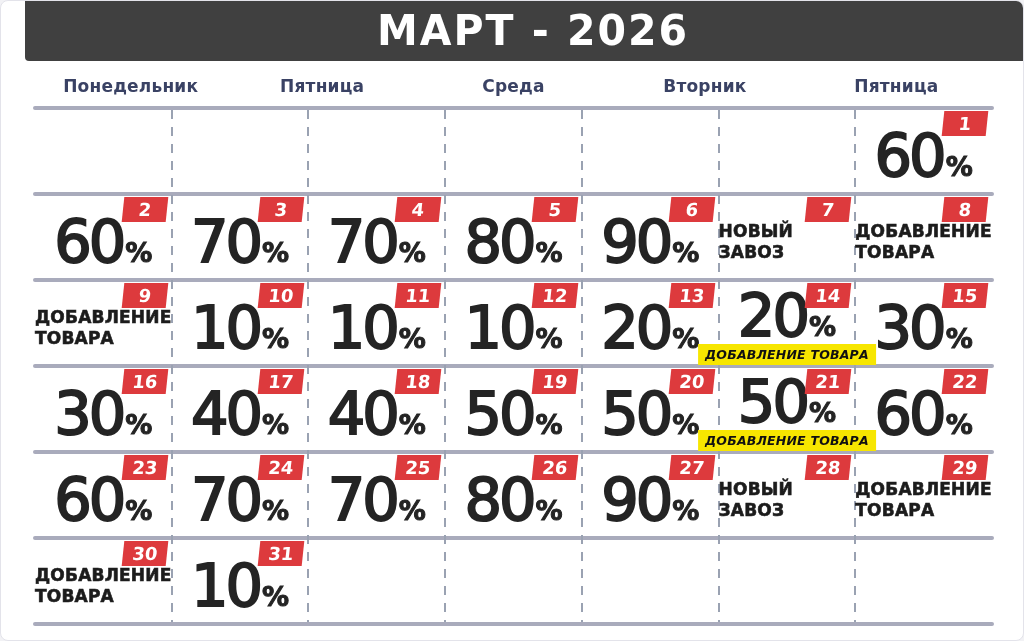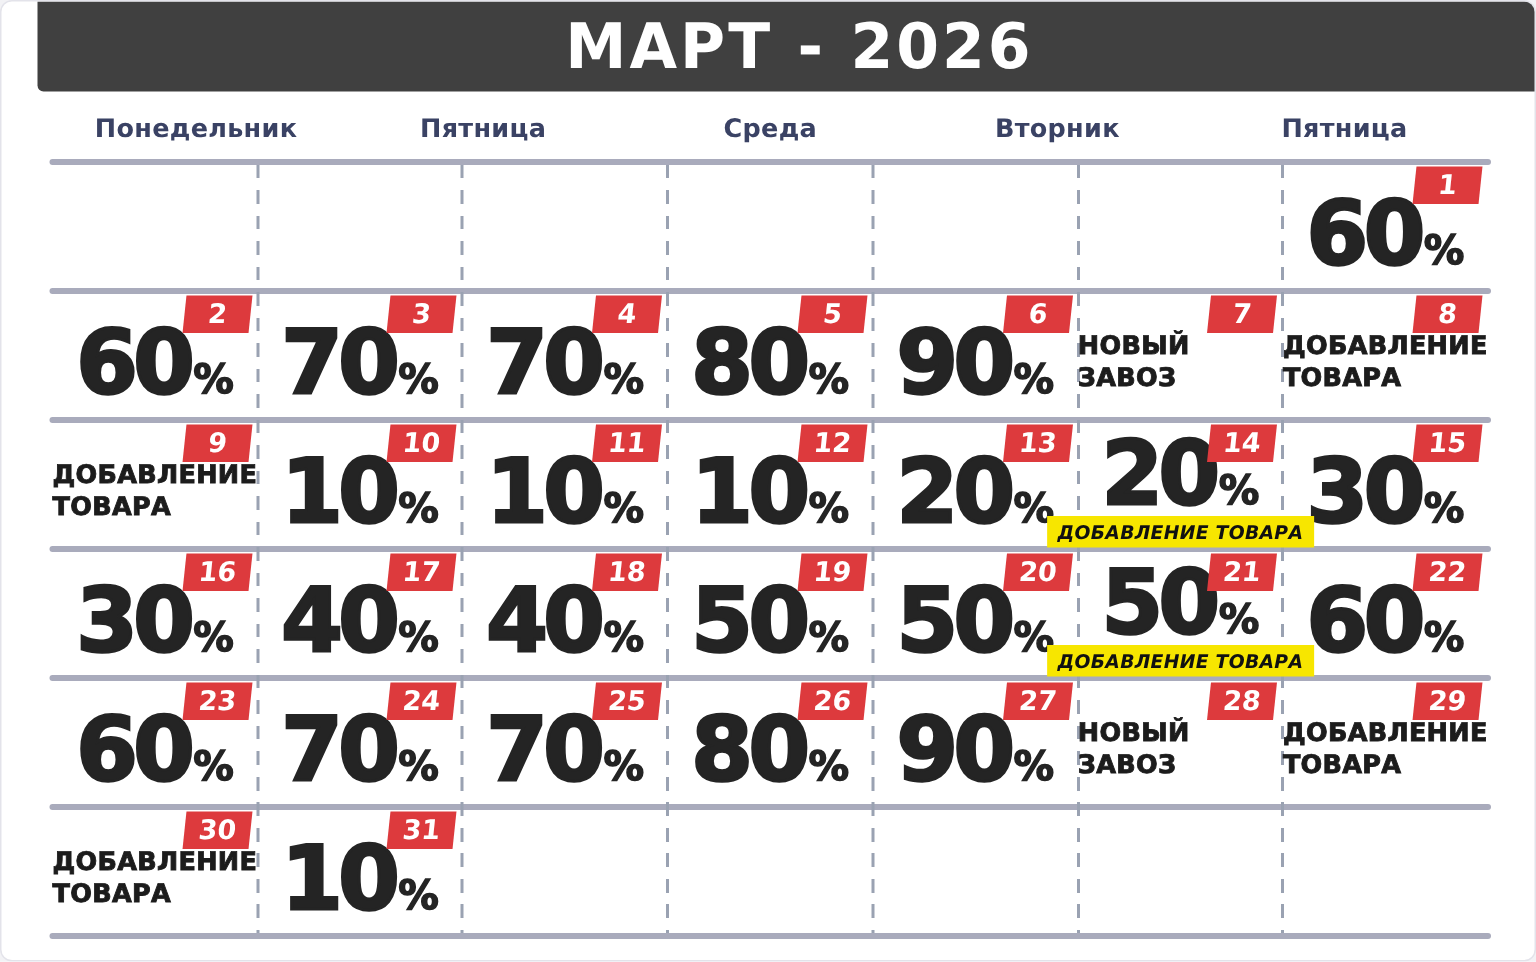--- a/index.html
+++ b/index.html
@@ -35,21 +35,21 @@
     display:flex;align-items:center;justify-content:center;padding:0 9px;
     transform:skewX(-6deg);z-index:3;
   }
   .pct{
     position:absolute;inset:0;display:flex;align-items:center;justify-content:center;
     padding-top:8px;z-index:2;
   }
   .pct.with-banner{padding-top:0;padding-bottom:16px;}
   .pct-row{display:flex;align-items:baseline;}
   .pct-num{
-    font-size:59px;font-weight:bold;color:#242424;letter-spacing:-3px;
+    font-size:59px;font-weight:normal;color:#242424;letter-spacing:-3px;
     -webkit-text-stroke:2px #242424;line-height:1;
   }
   .pct-sign{
     font-size:27px;font-weight:bold;color:#242424;margin-left:2px;
     -webkit-text-stroke:1px #242424;line-height:1;
   }
   .daytext{
     position:absolute;inset:0;display:flex;flex-direction:column;
     align-items:flex-start;justify-content:center;padding-top:10px;z-index:2;
   }

